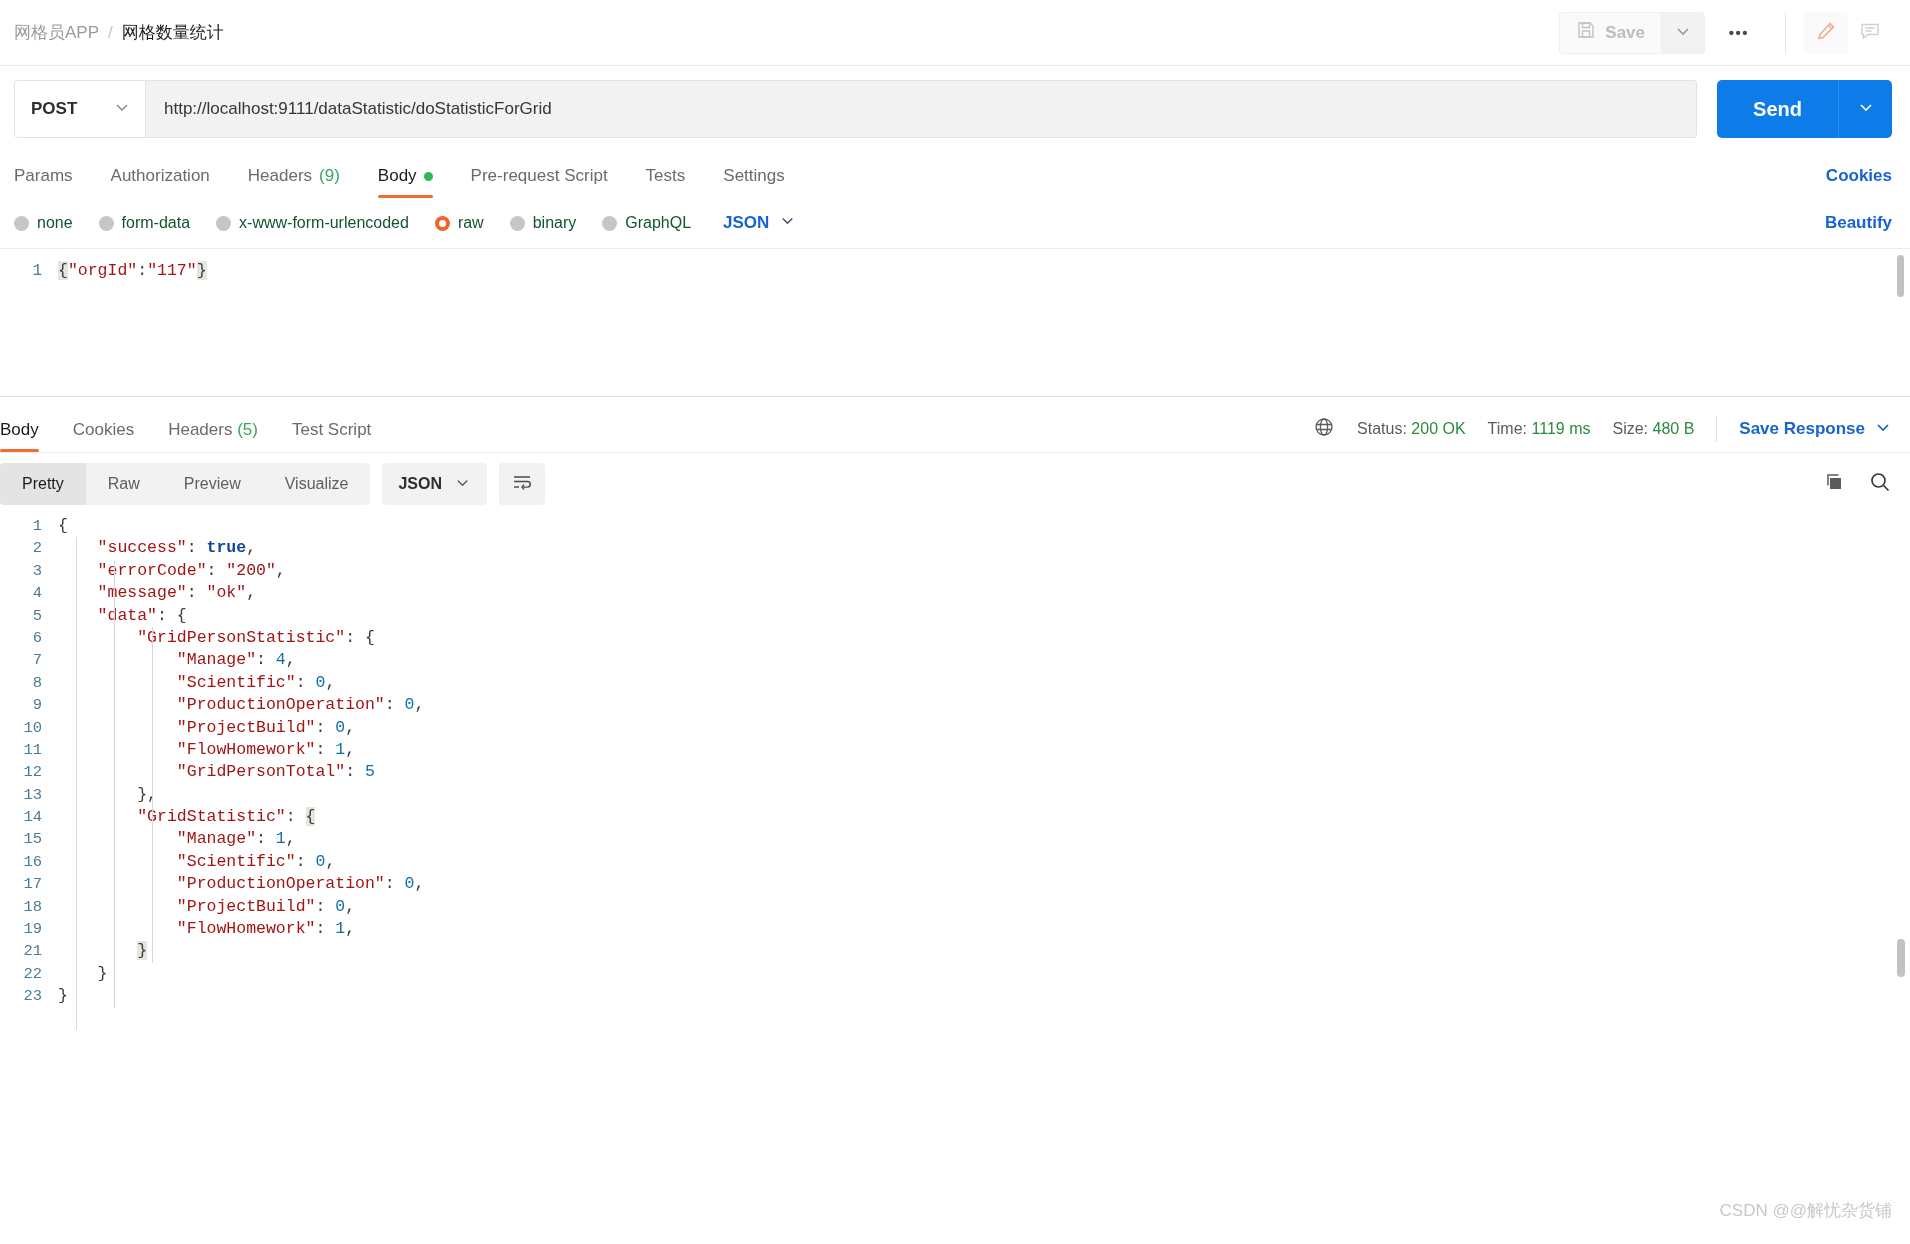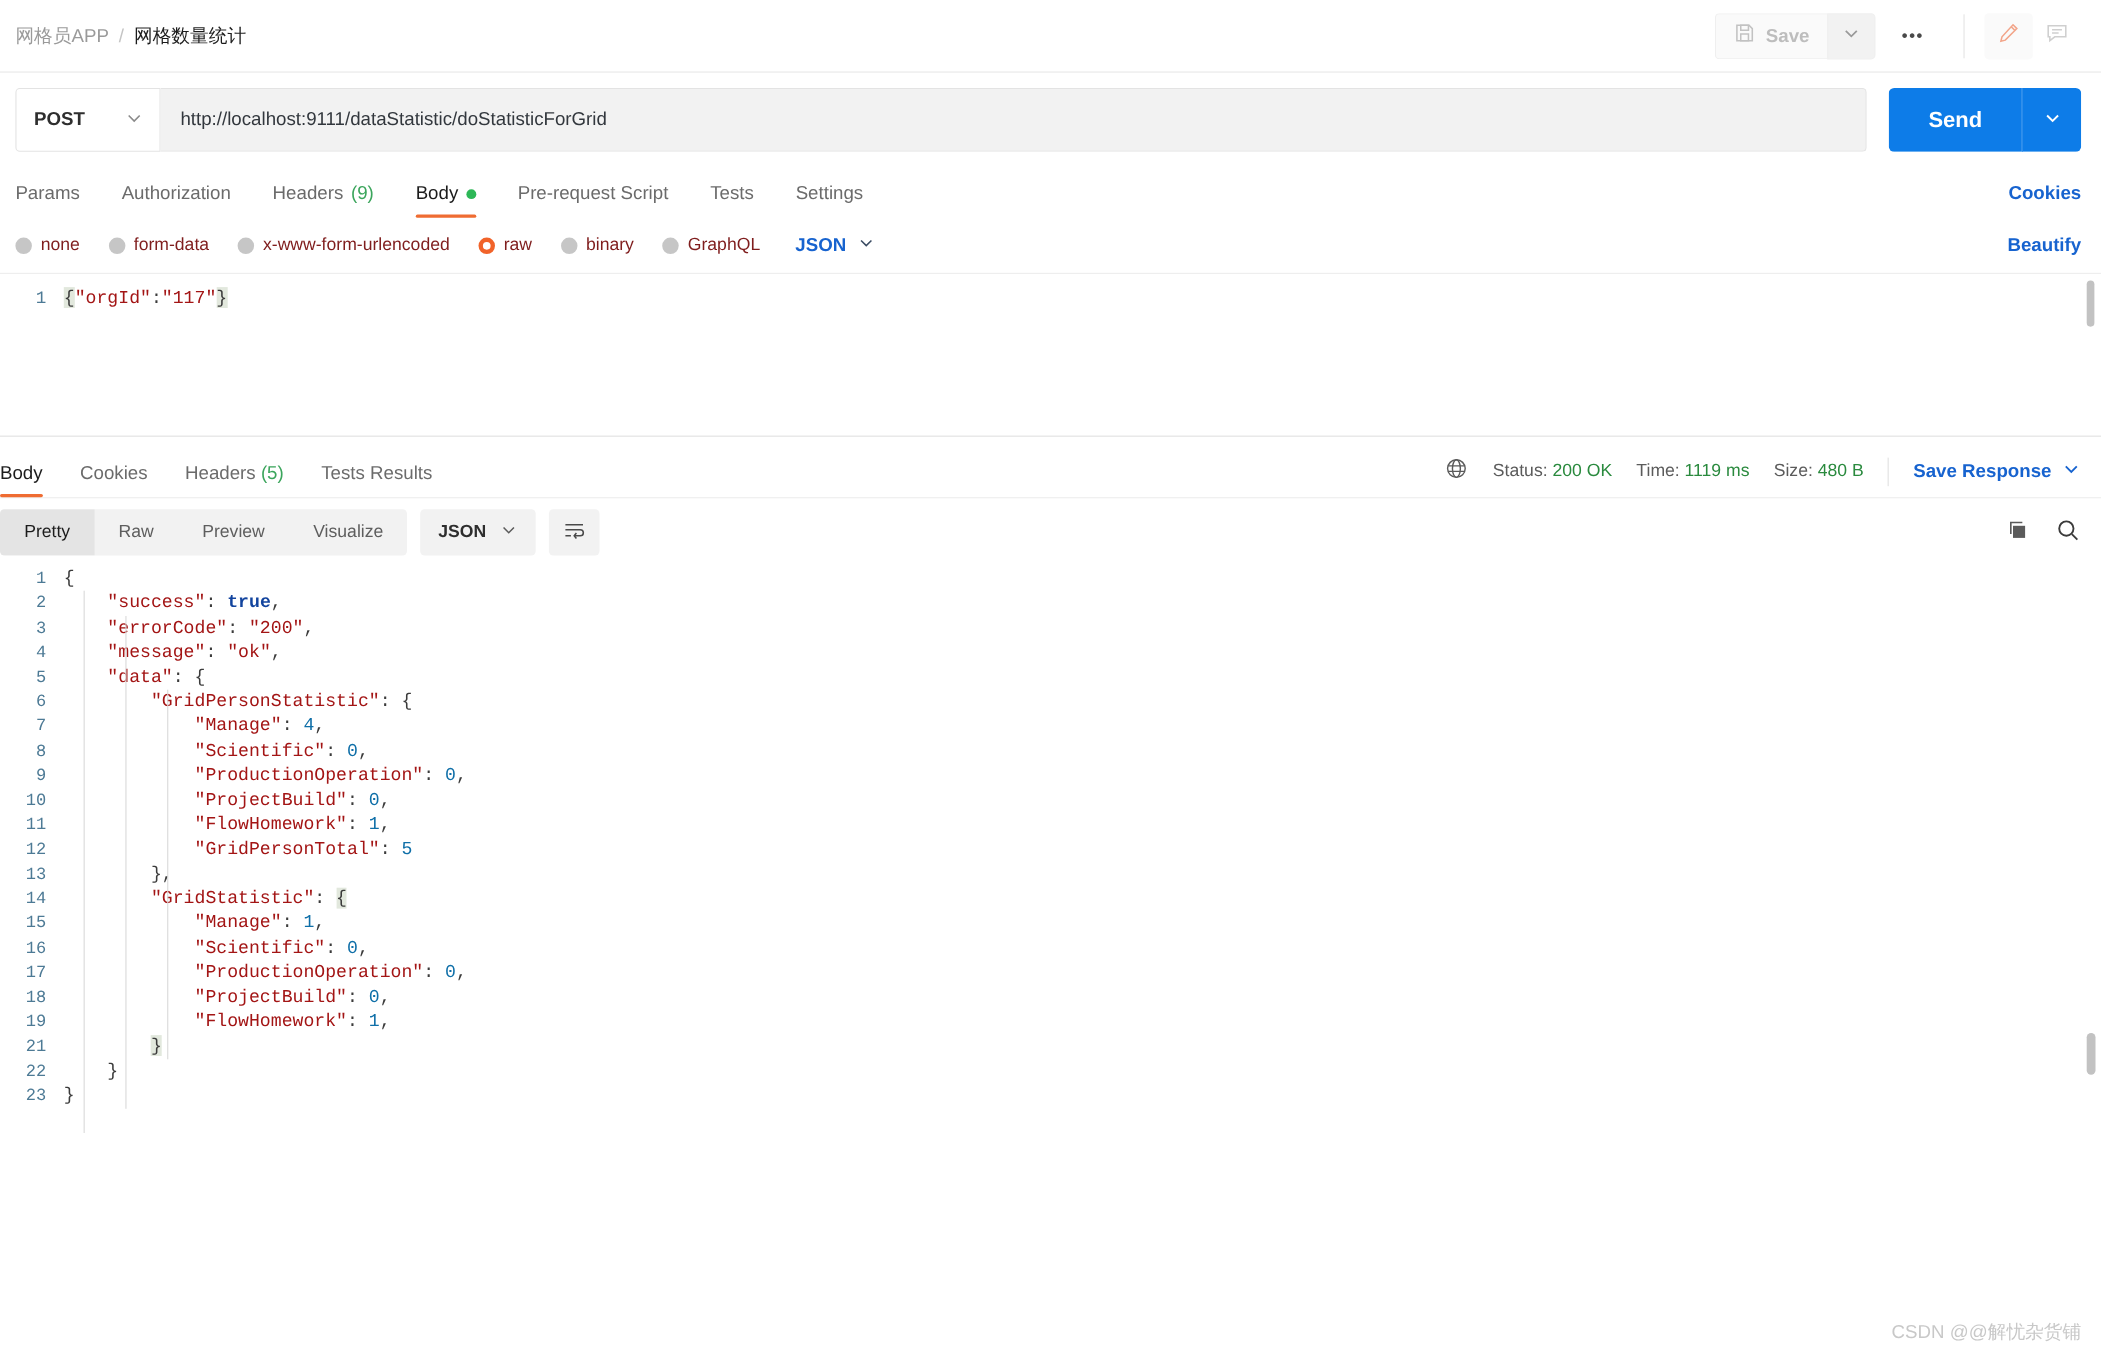--- a/index.html
+++ b/index.html
@@ -90,21 +90,21 @@
   }
   .count { color: #3ba55c; }
   .dot-green { width: 9px; height: 9px; border-radius: 50%; background: #2db757; display: inline-block; }
   .cookies-link { margin-left: auto; color: #1763cf; font-size: 17px; font-weight: bold; padding-bottom: 12px; }
 
   
   .bodytype-row {
     display: flex; align-items: center; padding: 14px 18px 14px 14px;
     border-bottom: 1px solid #ededed;
   }
-  .radio-item { display: flex; align-items: center; gap: 8px; margin-right: 26px; font-size: 16px; color: #7f1d1d; text-align: center; }
+  .radio-item { display: flex; align-items: center; gap: 8px; margin-right: 26px; font-size: 16px; color: #14532d; text-align: center; }
   .radio {
     width: 15px; height: 15px; border-radius: 50%;
     background: #c6c6c6; display: inline-block; position: relative;
   }
   .radio.on { background: #f1632a; }
   .radio.on::after {
     content: ""; position: absolute; left: 4px; top: 4px;
     width: 7px; height: 7px; border-radius: 50%; background: #fff;
   }
   .json-select { display: flex; align-items: center; gap: 10px; color: #1763cf; font-size: 17px; font-weight: bold; margin-left: 6px; }
@@ -341,21 +341,21 @@
         <span>Body</span>
       </div>
       <div class="resp-tab">
         <span>Cookies</span>
       </div>
       <div class="resp-tab">
         <span>Headers</span>
         <span class="count">(5)</span>
       </div>
       <div class="resp-tab">
-        <span>Tests Results</span>
+        <span>Test Script</span>
       </div>
     </div>
     <div class="resp-meta">
       <span>
         <svg width="22" height="22" viewBox="0 0 22 22" fill="none" stroke="#5b5b5b" stroke-width="1.3">
           <circle cx="11" cy="11" r="8"></circle>
             <ellipse cx="11" cy="11" rx="3.6" ry="8"></ellipse>
             <path d="M3.3 8.5h15.4M3.3 13.5h15.4"></path>
         </svg>
       </span>

